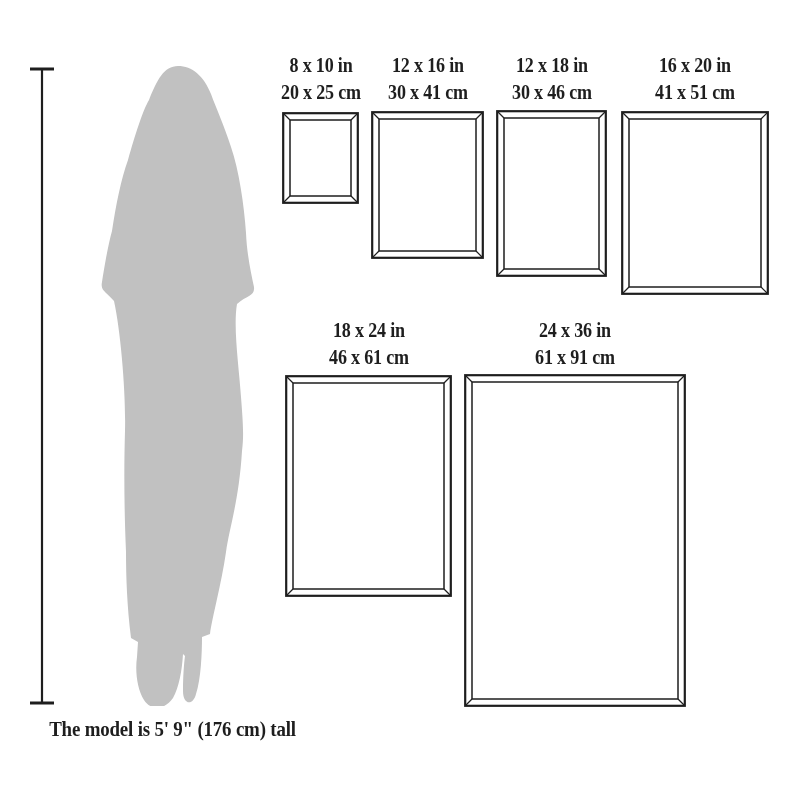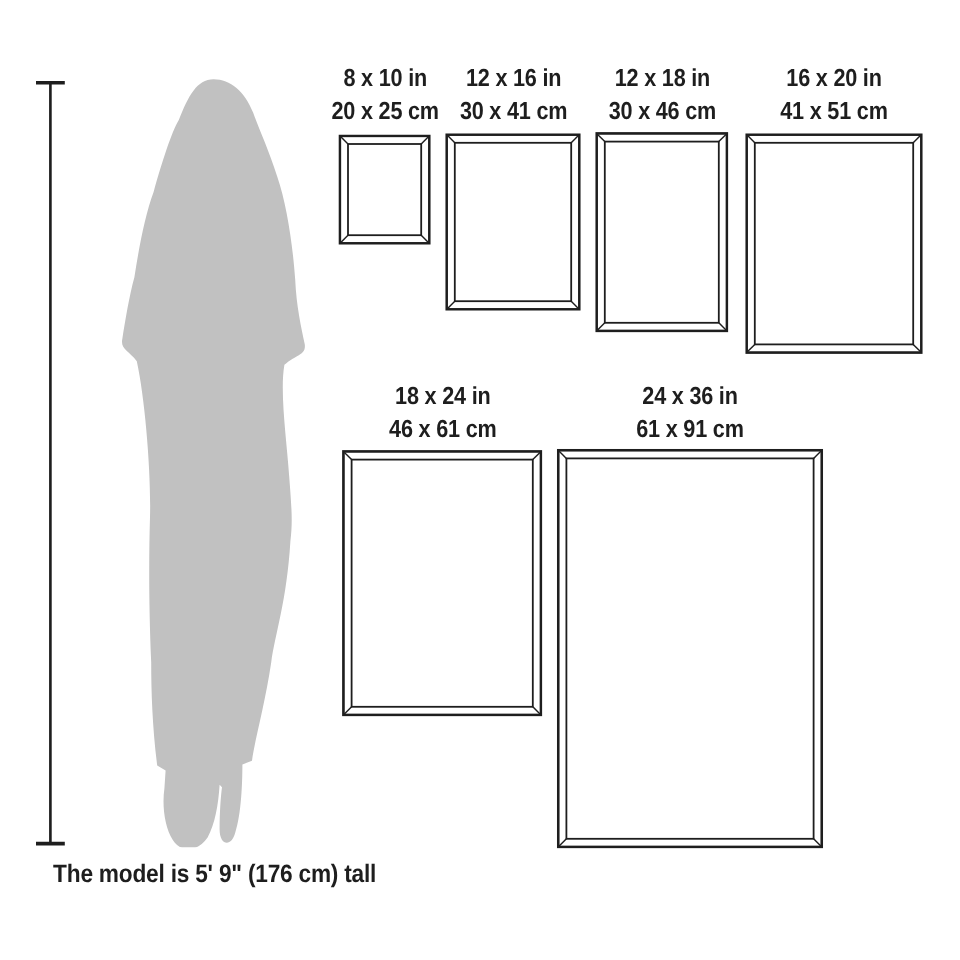--- a/index.html
+++ b/index.html
@@ -8,21 +8,21 @@
     --bg: #ffffff;
   }
   * { margin: 0; padding: 0; box-sizing: border-box; }
   html, body { background: var(--bg); }
   .canvas {
     position: relative;
     width: 800px;
     height: 800px;
     background: var(--bg);
     overflow: hidden;
-    font-family: Liberation Sans, sans-serif;
+    font-family: Liberation Serif, serif;
     color: var(--ink);
   }
   .ruler { position: absolute; left: 29px; top: 67px; }
   .silhouette { position: absolute; left: 100px; top: 64px; }
   .size-label {
     position: absolute;
     width: 170px;
     text-align: center;
     font-size: 20.5px;
     font-weight: 700;

